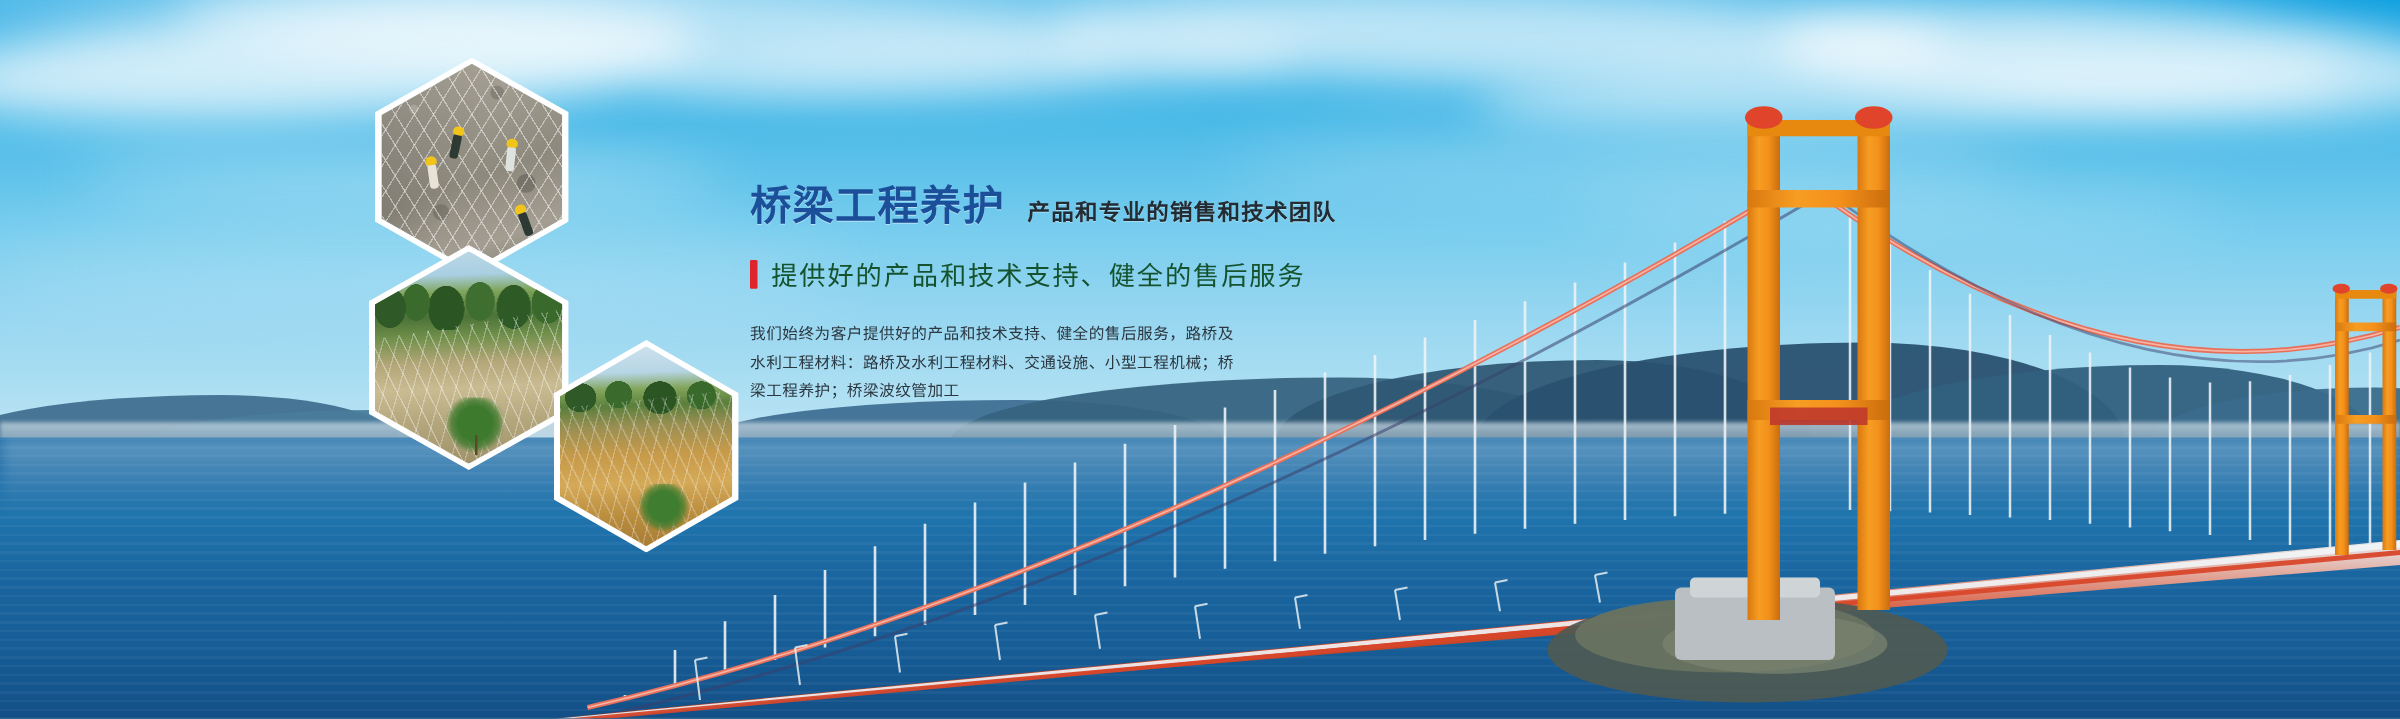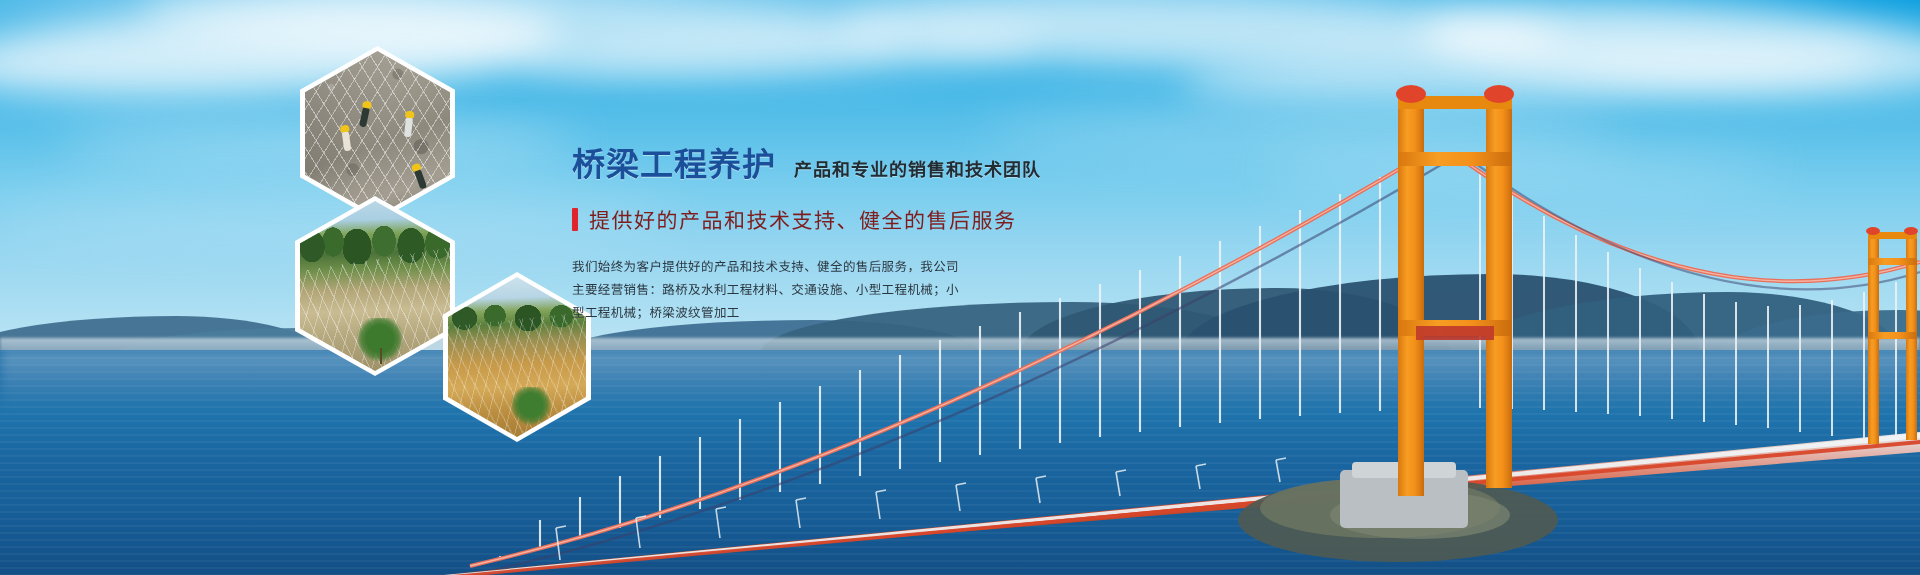--- a/index.html
+++ b/index.html
@@ -182,21 +182,21 @@
     transform:rotate(-6deg);
   }
   .photo-ochre .bush{
     position:absolute; left:46%; bottom:6%; width:40px; height:40px;
     background:radial-gradient(circle at 50% 45%, #3f7d30 0 40%, rgba(63,125,48,.7) 55%, transparent 70%);
   }
 
   
   .copy{
     position:absolute;
-    left:572px; top:148px;
+    left:600px; top:148px;
     width:700px;
   }
   .headline{
     display:flex; align-items:baseline; gap:18px;
     white-space:nowrap;
     line-height:1;
   }
   .headline .h-blue{
     font-size:33px;
     font-weight:700;
@@ -214,21 +214,21 @@
   .subline{
     display:flex; align-items:center; gap:11px;
     margin-top:23px;
   }
   .red-bar{
     width:6px; height:23px; background:#e0242b; flex:none;
     border-radius:1px;
   }
   .subline .sub-text{
     font-size:21px;
-    color:#7f1d1d;
+    color:#14532d;
     letter-spacing:1.5px;
     white-space:nowrap;
   }
   .body-copy{
     margin-top:22px;
     font-size:12.5px;
     line-height:1.85;
     color:#2b3740;
     letter-spacing:.4px;
     max-width:392px;
@@ -437,16 +437,16 @@
     <div class="headline">
       <span class="h-blue">桥梁工程养护</span>
       <span class="h-dark">产品和专业的销售和技术团队</span>
     </div>
 
     <div class="subline">
       <span class="red-bar"></span>
       <span class="sub-text">提供好的产品和技术支持、健全的售后服务</span>
     </div>
 
-    <p class="body-copy">我们始终为客户提供好的产品和技术支持、健全的售后服务，我公司主要经营销售：路桥及水利工程材料、交通设施、小型工程机械；小型工程机械；桥梁波纹管加工</p>
+    <p class="body-copy">我们始终为客户提供好的产品和技术支持、健全的售后服务，路桥及水利工程材料：路桥及水利工程材料、交通设施、小型工程机械；桥梁工程养护；桥梁波纹管加工</p>
   </div>
 
 </div>
 
 </body></html>

